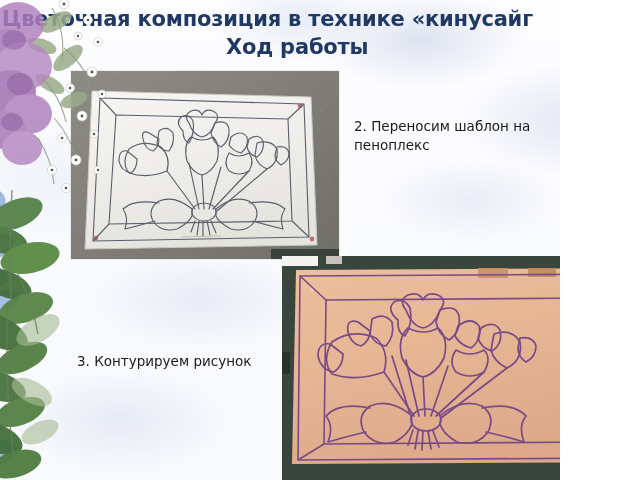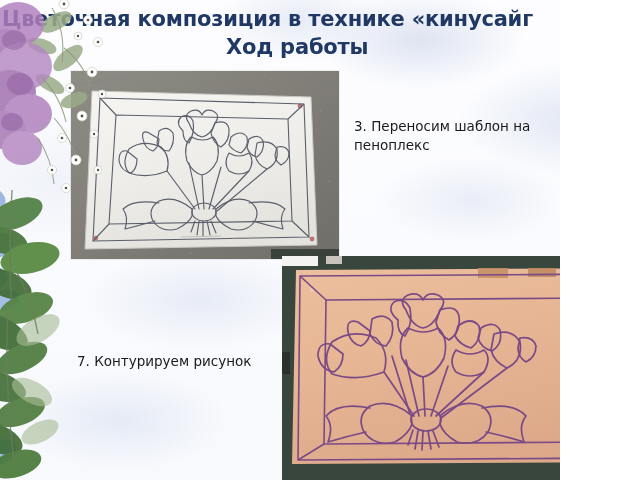--- a/index.html
+++ b/index.html
@@ -194,23 +194,23 @@
         <path d="M124 150 L120 161"></path>
       </g>
 
       <g stroke="#b9b7b2" stroke-width="1" fill="none" opacity=".8">
         <path d="M110 166 L150 165"></path>
         <path d="M162 167 L184 166"></path>
       </g>
     </svg>
   </div>
 
-  <div class="caption caption-1">3. Переносим шаблон на пеноплекс</div>
-
-  <div class="caption caption-2">7. Контурируем рисунок</div>
+  <div class="caption caption-1">2. Переносим шаблон на пеноплекс</div>
+
+  <div class="caption caption-2">3. Контурируем рисунок</div>
 
   <div class="photo photo-2">
     <svg viewBox="0 0 358 224" preserveAspectRatio="none">
       <defs>
         <linearGradient id="foam" x1="0" y1="0" x2="0.4" y2="1">
           <stop offset="0" stop-color="#ecbf9d"></stop>
           <stop offset="0.5" stop-color="#e6b594"></stop>
           <stop offset="1" stop-color="#dda98a"></stop>
         </linearGradient>
       </defs>

